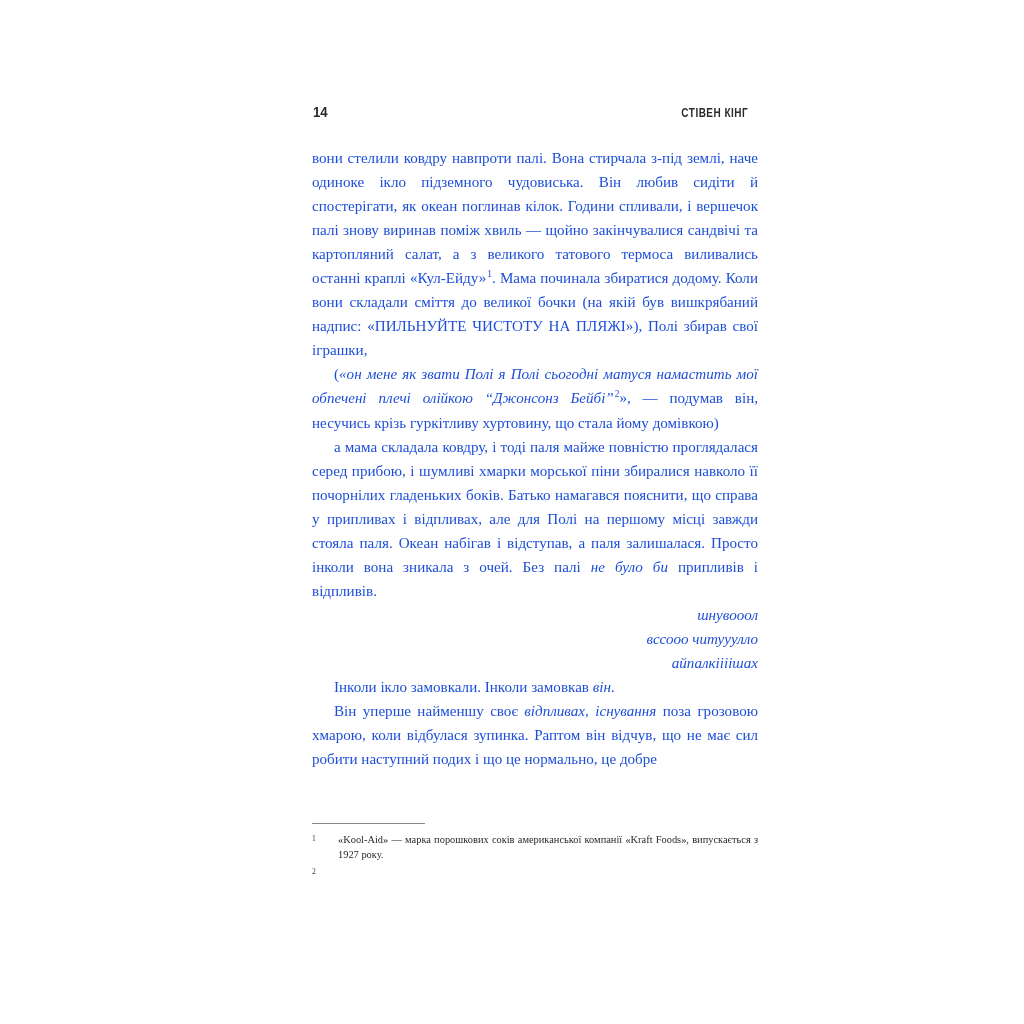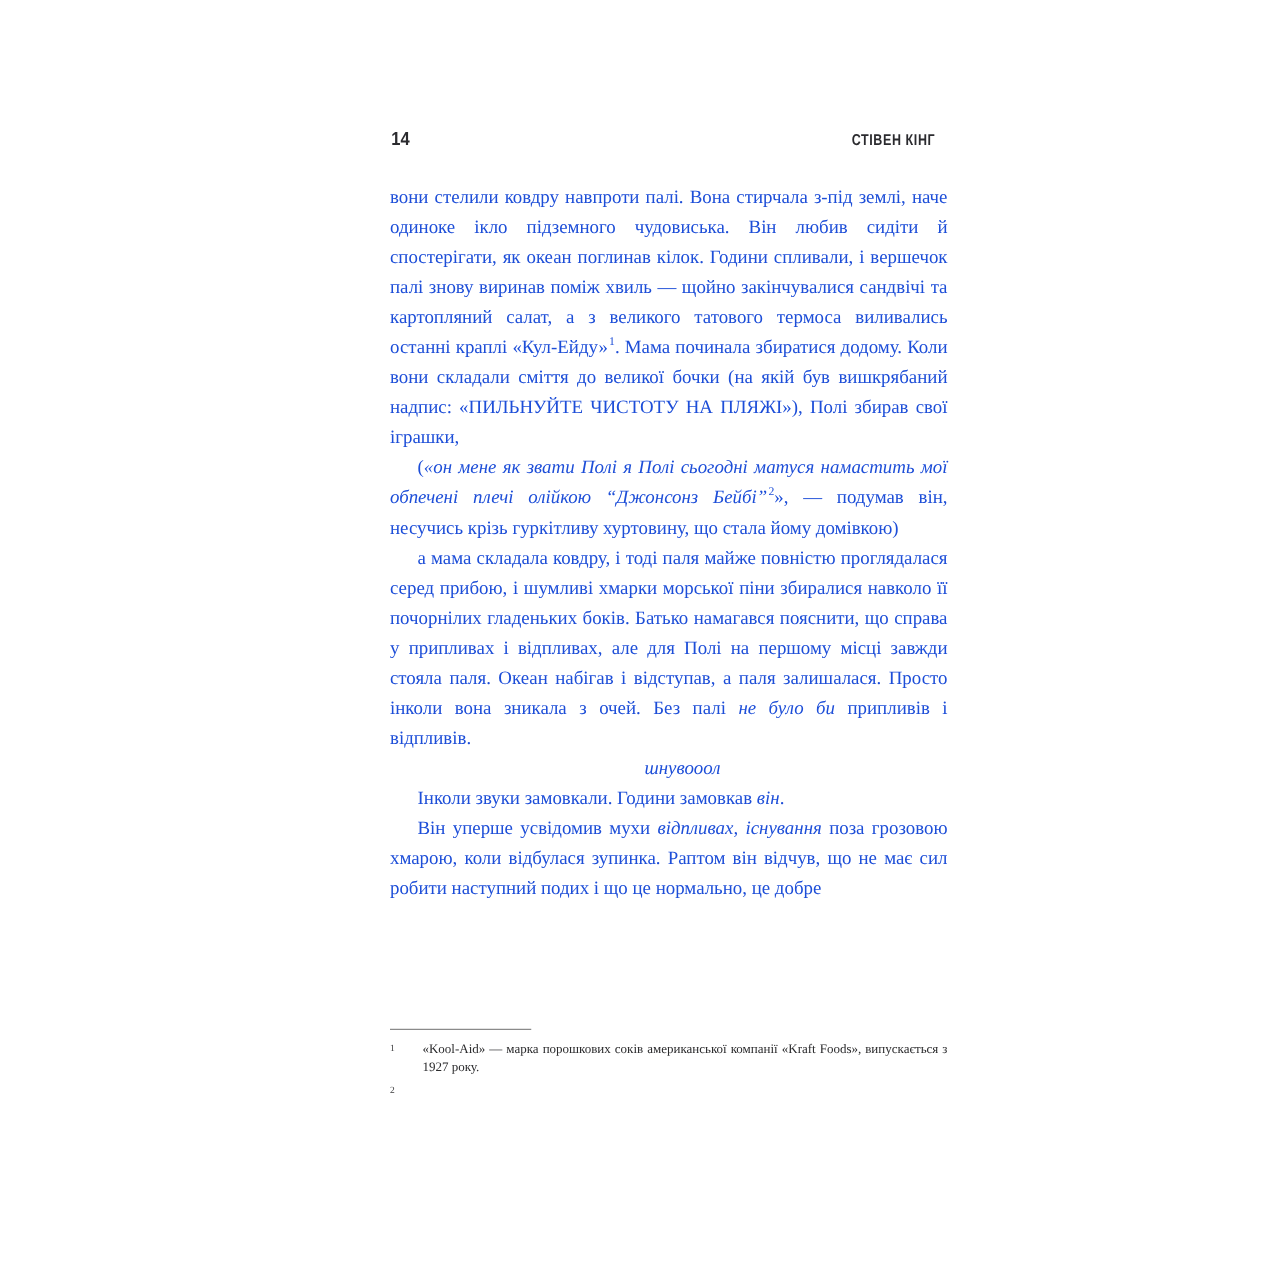--- a/index.html
+++ b/index.html
@@ -72,21 +72,21 @@
   }
   .para-indent {
     text-indent: 22px;
   }
   .para-flush {
     text-indent: 0;
   }
   .sound-line {
     text-indent: 22px;
     font-style: italic;
-    text-align: center;
+    text-align: right;
   }
   .it {
     font-style: italic;
   }
   sup.fn-ref {
     font-size: 9.4px;
     vertical-align: super;
     line-height: 0;
     padding-left: 1px;
   }
@@ -132,22 +132,24 @@
   <div class="running-head">
     <span class="folio">14</span>
     <span class="book-author">СТІВЕН КІНГ</span>
   </div>
 
   <div class="text-column">
       <p class="para-flush"><span>вони стелили ковдру навпроти палі. Вона стирчала з-під землі, наче одиноке ікло підземного чудовиська. Він любив сидіти й спостерігати, як океан поглинав кілок. Години спливали, і вершечок палі знову виринав поміж хвиль — щойно закінчувалися сандвічі та картопляний салат, а з великого татового термоса виливались останні краплі «Кул-Ейду»</span><sup class="fn-ref">1</sup><span>. Мама починала збиратися додому. Коли вони складали сміття до великої бочки (на якій був вишкрябаний надпис: «ПИЛЬНУЙТЕ ЧИСТОТУ НА ПЛЯЖІ»), Полі збирав свої іграшки,</span></p>
       <p class="para-indent"><span>(</span><em class="it">«он мене як звати Полі я Полі сьогодні матуся намастить мої обпечені плечі олійкою “Джонсонз Бейбі”</em><sup class="fn-ref">2</sup><span>», — подумав він, несучись крізь гуркітливу хуртовину, що стала йому домівкою)</span></p>
       <p class="para-indent"><span>а мама складала ковдру, і тоді паля майже повністю проглядалася серед прибою, і шумливі хмарки морської піни збиралися навколо її почорнілих гладеньких боків. Батько намагався пояснити, що справа у припливах і відпливах, але для Полі на першому місці завжди стояла паля. Океан набігав і відступав, а паля залишалася. Просто інколи вона зникала з очей. Без палі </span><em class="it">не було би</em><span> припливів і відпливів.</span></p>
       <p class="sound-line"><em class="it">шнувооол</em></p>
-      <p class="para-indent"><span>Інколи звуки замовкали. Години замовкав </span><em class="it">він</em><span>.</span></p>
-      <p class="para-indent"><span>Він уперше усвідомив мухи </span><em class="it">відпливах, існування</em><span> поза грозовою хмарою, коли відбулася зупинка. Раптом він відчув, що не має сил робити наступний подих і що це нормально, це добре</span></p>
+      <p class="sound-line"><em class="it">вссооо читуууллo</em></p>
+      <p class="sound-line"><em class="it">айпалкіііішах</em></p>
+      <p class="para-indent"><span>Інколи ікло замовкали. Інколи замовкав </span><em class="it">він</em><span>.</span></p>
+      <p class="para-indent"><span>Він уперше найменшу своє </span><em class="it">відпливах, існування</em><span> поза грозовою хмарою, коли відбулася зупинка. Раптом він відчув, що не має сил робити наступний подих і що це нормально, це добре</span></p>
     </div>
 
   <div class="footnote-rule" style="background: rgb(138, 138, 138);"></div>
 
   <div class="footnotes">
       <p class="footnote"><span class="marker">1</span><span>«Kool-Aid» — марка порошкових соків американської компанії «Kraft Foods», випускається з 1927 року.</span></p>
       <p class="footnote"><span class="marker">2</span></p>
     </div>
 
 </div>

